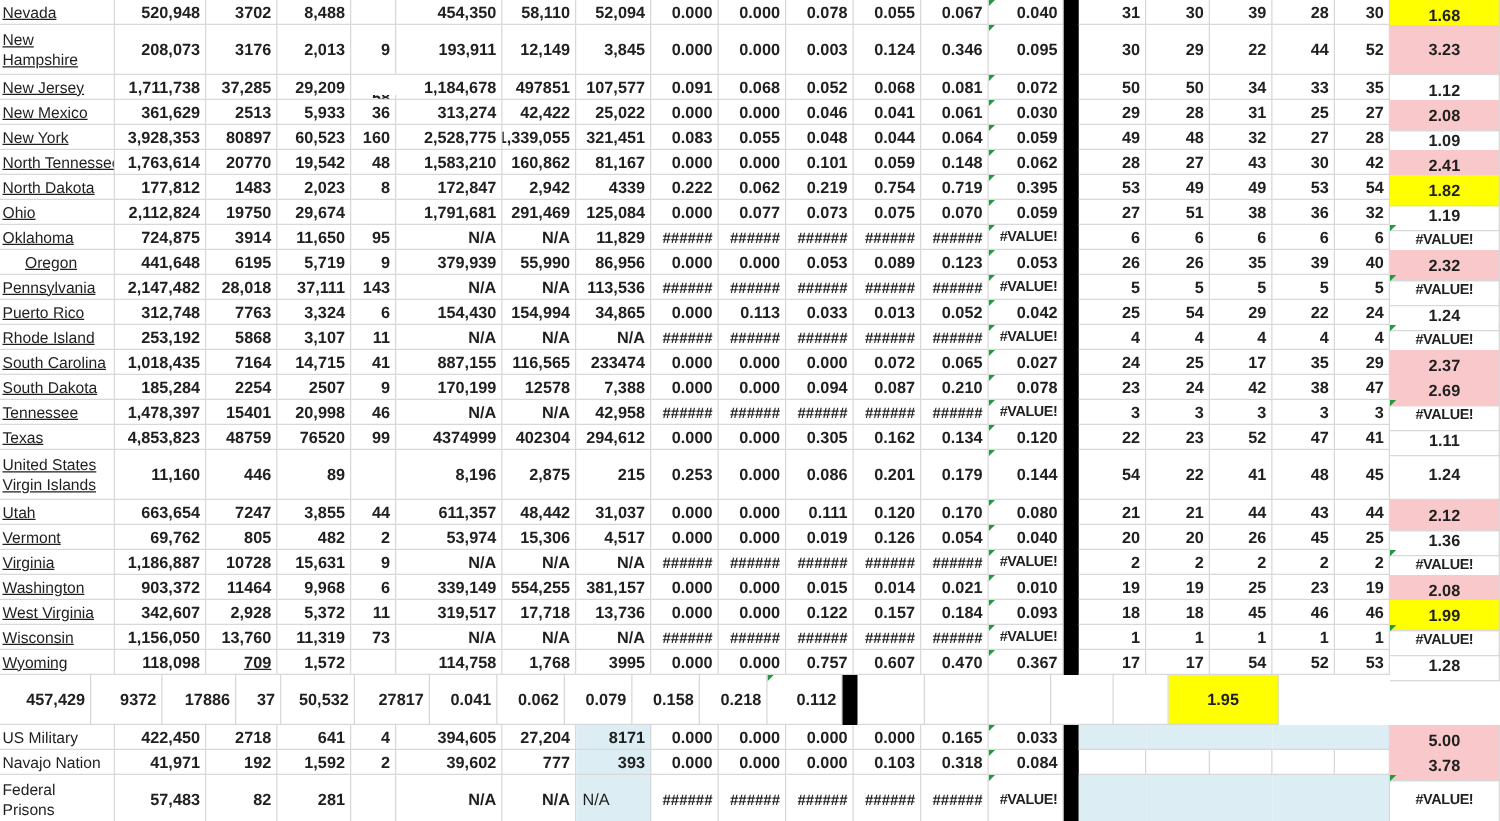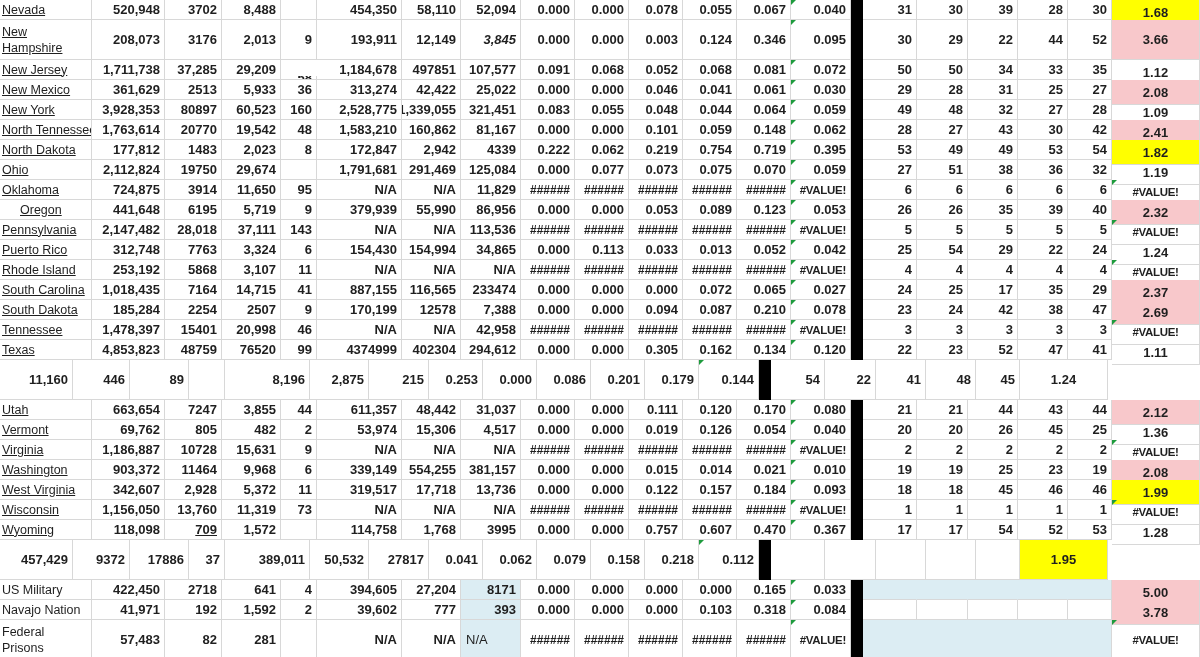--- a/index.html
+++ b/index.html
@@ -65,34 +65,34 @@
       <div class="cell label u" style="width: 92px;">
         <div class="lbl-line">New</div>
         <div class="lbl-line">Hampshire</div>
       </div>
       <div class="cell" style="width: 73px;">208,073</div>
       <div class="cell" style="width: 57px;">3176</div>
       <div class="cell" style="width: 59px;">2,013</div>
       <div class="cell" style="width: 36px;">9</div>
       <div class="cell" style="width: 85px;">193,911</div>
       <div class="cell" style="width: 59px;">12,149</div>
-      <div class="cell" style="width: 60px; font-style: italic;">3,845</div>
+      <div class="cell" style="width: 60px;">3,845</div>
       <div class="cell" style="width: 54px;">0.000</div>
       <div class="cell" style="width: 54px;">0.000</div>
       <div class="cell" style="width: 54px;">0.003</div>
       <div class="cell" style="width: 54px;">0.124</div>
       <div class="cell" style="width: 54px;">0.346</div>
       <div class="cell tri" style="width: 60px;">0.095</div>
       <div class="cell divider" style="width: 12px;"></div>
       <div class="cell" style="width: 54px;">30</div>
       <div class="cell" style="width: 51px;">29</div>
       <div class="cell" style="width: 50px;">22</div>
       <div class="cell" style="width: 50px;">44</div>
       <div class="cell" style="width: 44px;">52</div>
-      <div class="cell center fp" style="width: 88px;">3.66</div>
+      <div class="cell center fp" style="width: 88px;">3.23</div>
     </div>
     <div class="row" style="height: 20px;">
       <div class="cell label u" style="width: 92px;">
         <div class="lbl-line">New Jersey</div>
       </div>
       <div class="cell" style="width: 73px;">1,711,738</div>
       <div class="cell" style="width: 57px;">37,285</div>
       <div class="cell" style="width: 59px;">29,209</div>
       <div class="cell" style="width: 36px; margin-top: 16px;">58</div>
       <div class="cell" style="width: 85px;">1,184,678</div>
@@ -456,20 +456,24 @@
       <div class="cell tri" style="width: 60px;">0.120</div>
       <div class="cell divider" style="width: 12px;"></div>
       <div class="cell" style="width: 54px;">22</div>
       <div class="cell" style="width: 51px;">23</div>
       <div class="cell" style="width: 50px;">52</div>
       <div class="cell" style="width: 50px;">47</div>
       <div class="cell" style="width: 44px;">41</div>
       <div class="cell center" style="width: 88px;">1.11</div>
     </div>
     <div class="row" style="height: 40px;">
+      <div class="cell label u" style="width: 92px;">
+        <div class="lbl-line">United States</div>
+        <div class="lbl-line">Virgin Islands</div>
+      </div>
       <div class="cell" style="width: 73px;">11,160</div>
       <div class="cell" style="width: 57px;">446</div>
       <div class="cell" style="width: 59px;">89</div>
       <div class="cell" style="width: 36px;"></div>
       <div class="cell" style="width: 85px;">8,196</div>
       <div class="cell" style="width: 59px;">2,875</div>
       <div class="cell" style="width: 60px;">215</div>
       <div class="cell" style="width: 54px;">0.253</div>
       <div class="cell" style="width: 54px;">0.000</div>
       <div class="cell" style="width: 54px;">0.086</div>
@@ -657,21 +661,20 @@
       <div class="cell" style="width: 50px;">54</div>
       <div class="cell" style="width: 50px;">52</div>
       <div class="cell" style="width: 44px;">53</div>
       <div class="cell center" style="width: 88px;">1.28</div>
     </div>
     <div class="row" style="height: 40px;">
       <div class="cell" style="width: 73px;">457,429</div>
       <div class="cell" style="width: 57px;">9372</div>
       <div class="cell" style="width: 59px;">17886</div>
       <div class="cell" style="width: 36px;">37</div>
-      <div class="cell" style="width: 85px;">389,011</div>
       <div class="cell" style="width: 59px;">50,532</div>
       <div class="cell" style="width: 60px;">27817</div>
       <div class="cell" style="width: 54px;">0.041</div>
       <div class="cell" style="width: 54px;">0.062</div>
       <div class="cell" style="width: 54px;">0.079</div>
       <div class="cell" style="width: 54px;">0.158</div>
       <div class="cell" style="width: 54px;">0.218</div>
       <div class="cell tri" style="width: 60px;">0.112</div>
       <div class="cell divider" style="width: 12px;"></div>
       <div class="cell" style="width: 54px;"></div>

